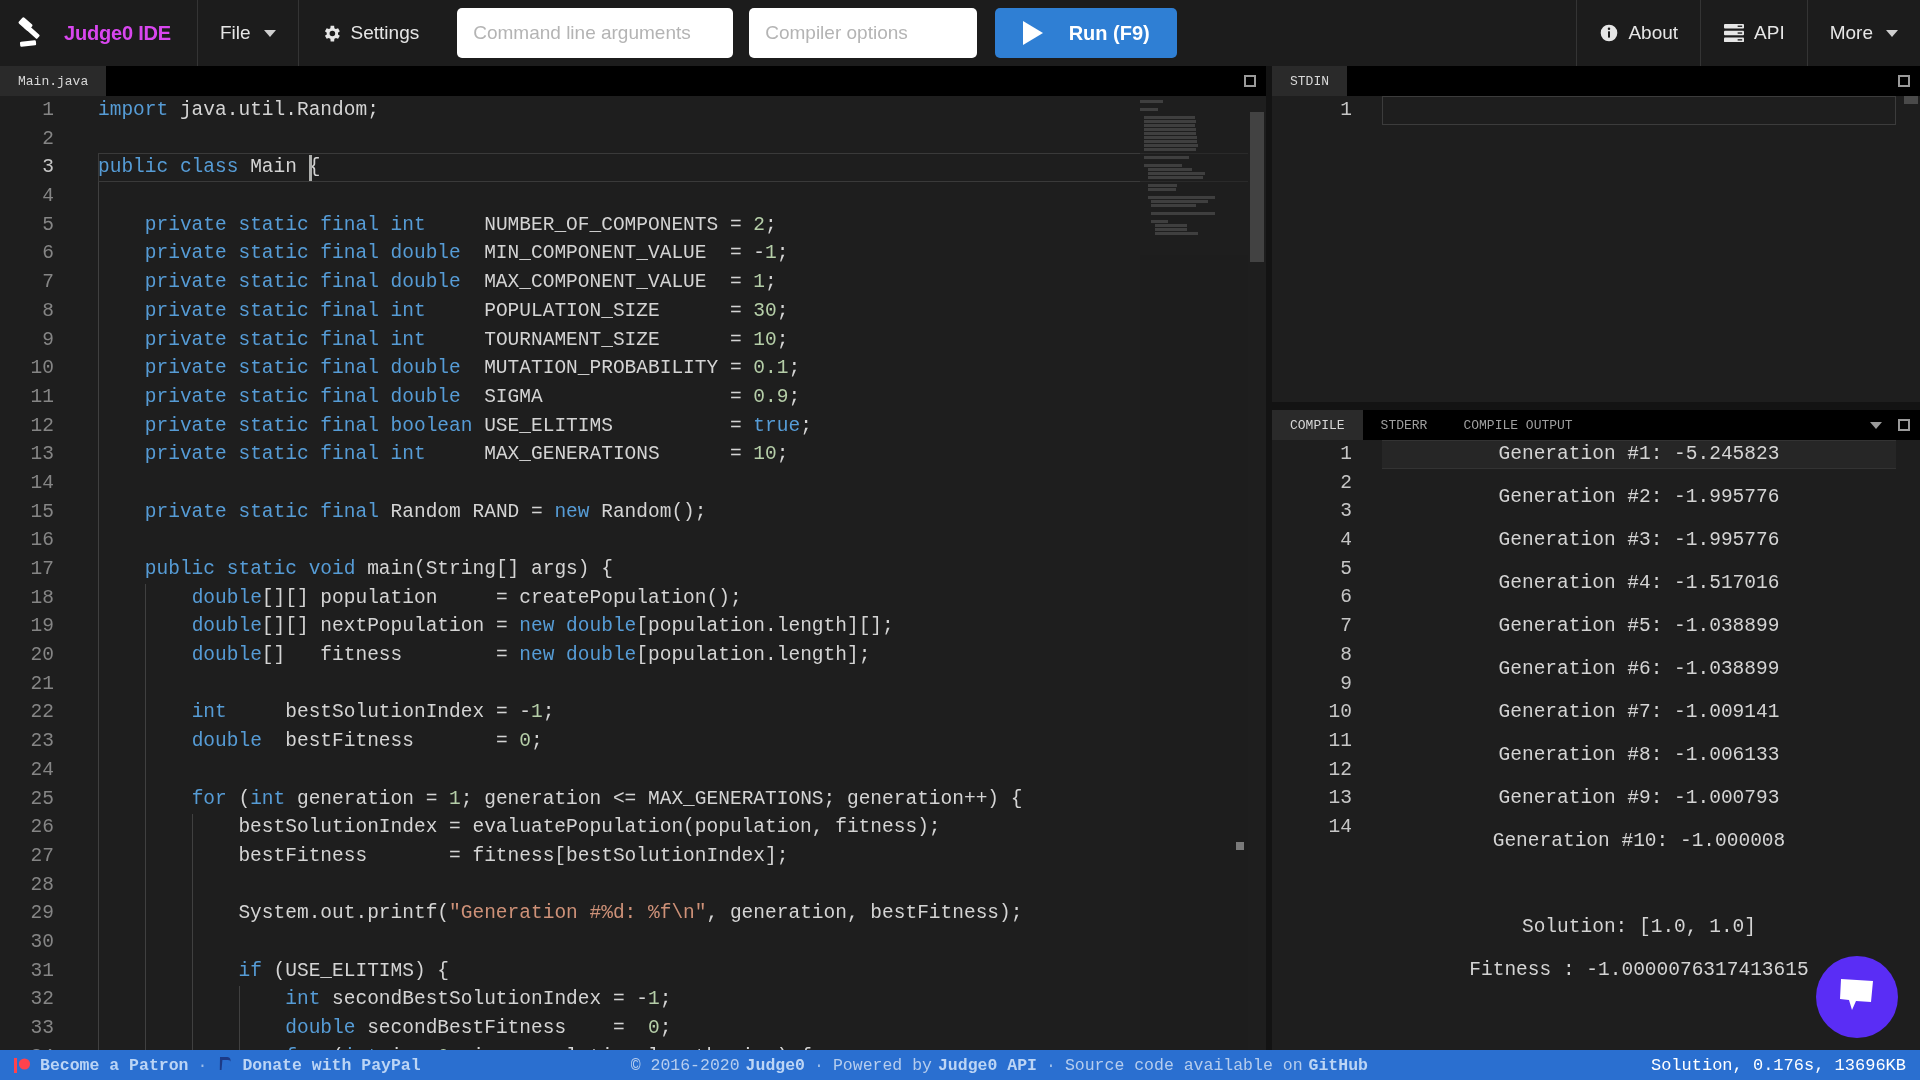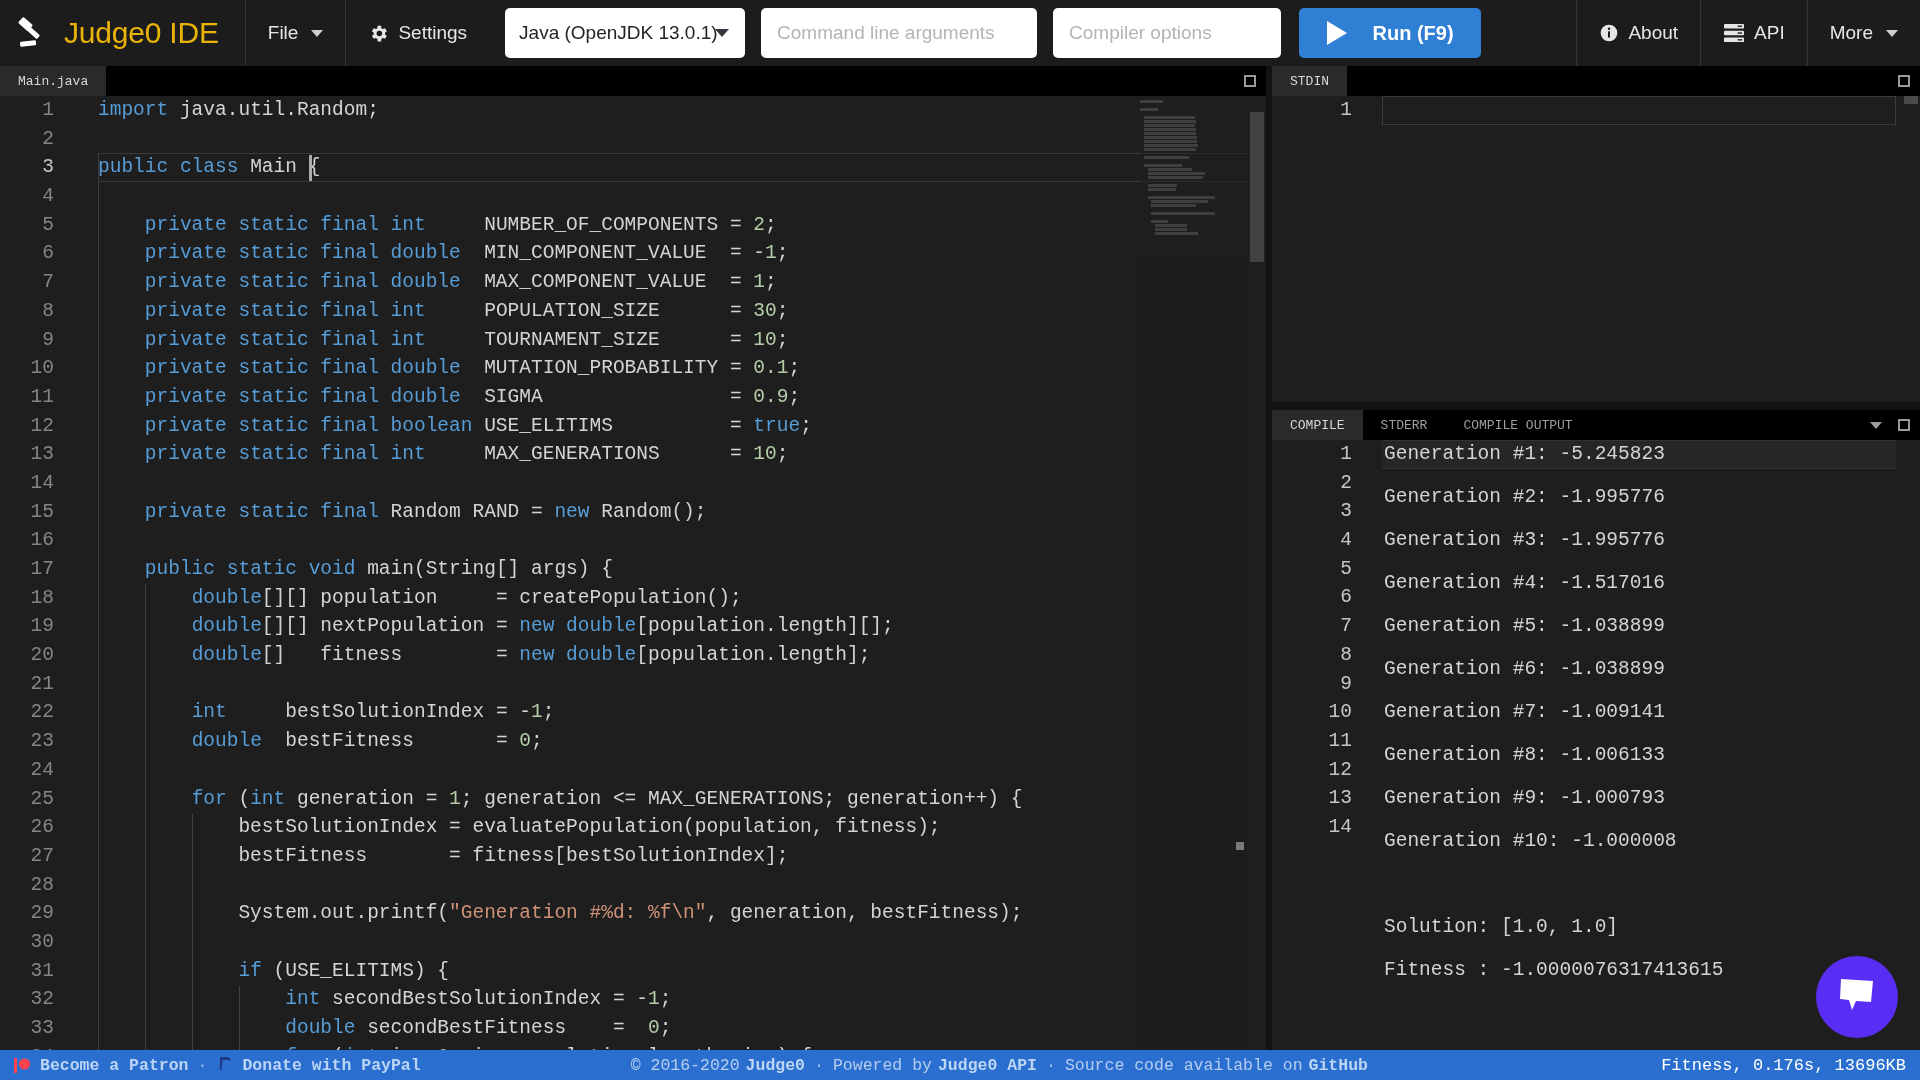--- a/index.html
+++ b/index.html
@@ -18,21 +18,21 @@
     display: flex; align-items: center;
     position: relative; z-index: 20;
   }
   .brand {
     display: flex; align-items: center; gap: 12px;
     padding: 0 26px 0 18px; height: 66px;
   }
   .gavel { width: 34px; height: 34px; position: relative; }
   .gavel svg { width: 34px; height: 34px; display: block; }
   .brand-text {
-    color: #eab308; font-size: 30px; font-weight: 400;
+    color: #d946ef; font-size: 20px; font-weight: 700;
     letter-spacing: -0.2px; white-space: nowrap;
   }
   .nav-sep { width: 1px; height: 66px; background: #343434; }
   .nav-btn {
     height: 66px; display: flex; align-items: center; gap: 9px;
     padding: 0 22px; color: #e6e6e6; font-size: 19px;
     cursor: pointer; white-space: nowrap; user-select: none;
   }
   .caret {
     width: 0; height: 0; border-left: 6px solid transparent;
@@ -171,21 +171,21 @@
   }
   .io-ln {
     position: absolute; left: 0; top: 0; width: 96px;
     text-align: right; color: #c6c6c6; user-select: none;
   }
   .io-ln div { height: 28.7px; padding-right: 16px; }
   .io-text {
     position: absolute; left: 112px; top: 0; right: 26px;
     color: #d4d4d4; white-space: pre;
   }
-  .io-text div { height: 43px; }
+  .io-text div { height: 43px; text-align: center; }
   .stdin-cur-box {
     position: absolute; left: 110px; right: 24px; top: 0; height: 28.7px;
     border: 1px solid #3c3c3c;
   }
   .io-scroll {
     position: absolute; right: 0; top: 0; width: 18px; bottom: 0; background: #1e1e1e;
   }
   .io-thumb {
     position: absolute; right: 2px; top: 0; width: 14px; height: 8px; background: #4a4a4a;
   }
@@ -252,24 +252,20 @@
 
   <div class="nav-btn">
     <span class="gear">
       <svg width="21" height="21" viewBox="0 0 24 24" fill="#e6e6e6">
         <path d="M19.4 13a7.6 7.6 0 000-2l2.1-1.6-2-3.5-2.5 1a7.6 7.6 0 00-1.7-1L15 3H11l-.3 2.9a7.6 7.6 0 00-1.7 1l-2.5-1-2 3.5L6.6 11a7.6 7.6 0 000 2l-2.1 1.6 2 3.5 2.5-1c.5.4 1.1.7 1.7 1L11 21h4l.3-2.9c.6-.3 1.2-.6 1.7-1l2.5 1 2-3.5L19.4 13zM13 15.2A3.2 3.2 0 1113 8.8a3.2 3.2 0 010 6.4z"></path>
       </svg>
     </span>
     <span>Settings</span>
   </div>
 
-  <div class="lang-select">
-    <span class="lang-label">Java (OpenJDK 13.0.1)</span>
-    <span class="caret2"></span>
-  </div>
 
   <input class="opt-input" id="cmdline-args" type="text" placeholder="Command line arguments" style="">
 
   <input class="opt-input" id="compiler-options" type="text" placeholder="Compiler options" style="">
 
   <div class="run-btn">
     <span class="ptri"></span>
     <span>Run (F9)</span>
   </div>
 
@@ -472,14 +468,14 @@
     <span class="dot">·</span>
     <span class="dim">Powered by</span>
     <span style="width:6px"></span>
     <span class="lnk">Judge0 API</span>
     <span class="dot">·</span>
     <span class="dim">Source code available on</span>
     <span style="width:6px"></span>
     <span class="lnk">GitHub</span>
   </div>
 
-  <div class="f-right">Fitness, 0.176s, 13696KB</div>
+  <div class="f-right">Solution, 0.176s, 13696KB</div>
 </div>
 
 </body></html>

